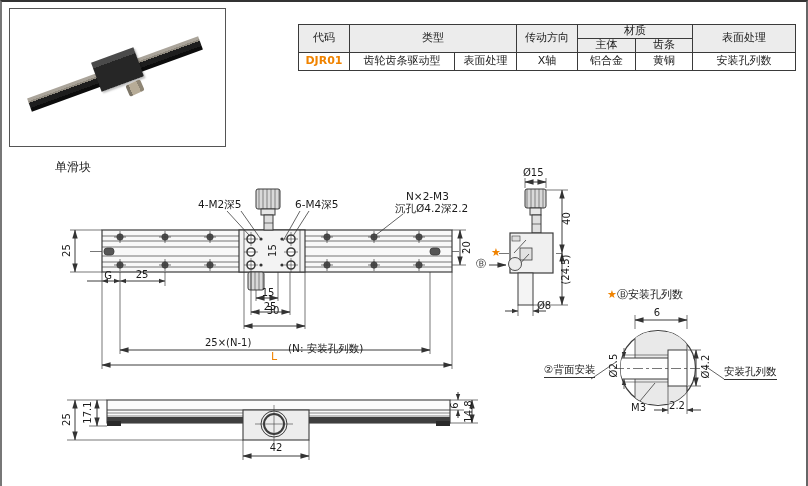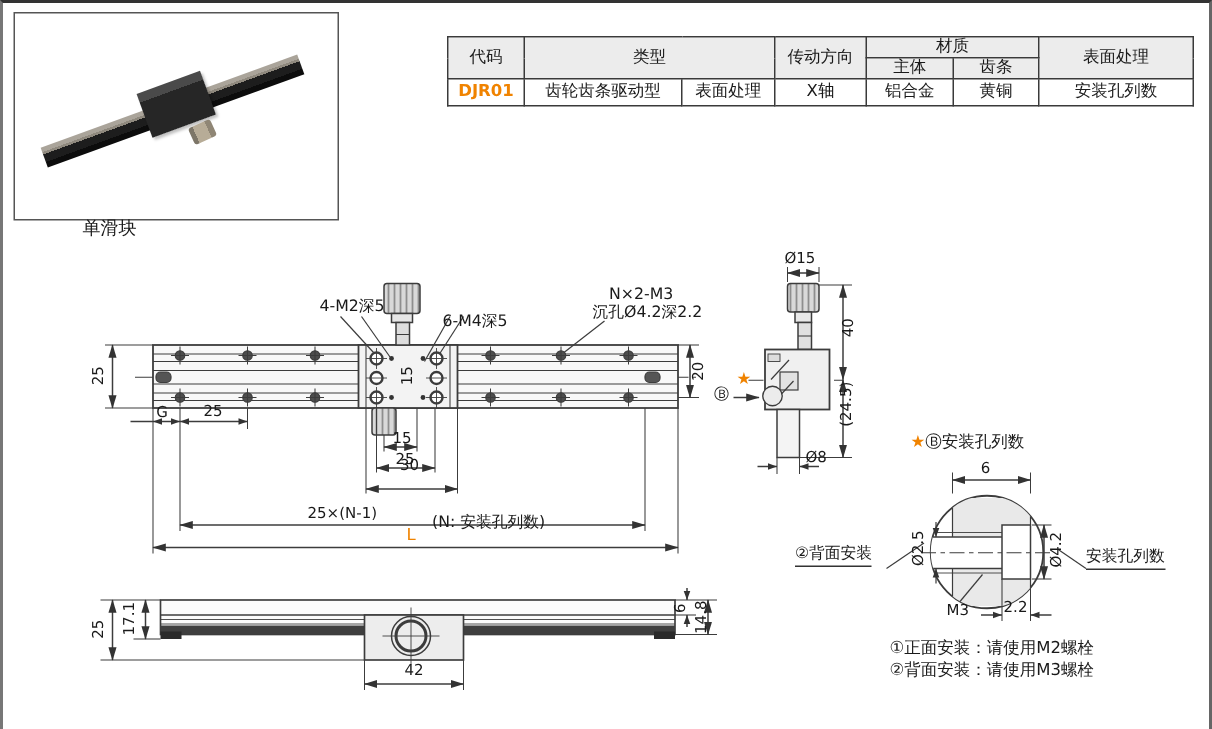--- a/index.html
+++ b/index.html
@@ -341,24 +341,24 @@
       <line x1="685" y1="384" x2="685" y2="412" stroke-width="0.7"></line>
       <line x1="652" y1="408" x2="666" y2="408"></line>
         <line x1="685" y1="408" x2="699" y2="408"></line>
       <path d="M666,408 L660,405.8 L660,410.2 Z M685,408 L691,405.8 L691,410.2 Z" fill="#333" stroke="none"></path>
 
       <line x1="722" y1="377" x2="703" y2="364" stroke-width="0.8"></line>
       <line x1="589" y1="377" x2="614" y2="360" stroke-width="0.8"></line>
     </g>
   </svg>
 
-  <div class="lbl" style="left:53px;top:144px;font-size:12px">单滑块</div>
-
-  <div class="lbl cn" style="left:211px;top:197px">4-M2深5</div>
-  <div class="lbl cn" style="left:293px;top:207px">6-M4深5</div>
+  <div class="lbl" style="left:53px;top:159px;font-size:12px">单滑块</div>
+
+  <div class="lbl cn" style="left:196px;top:197px">4-M2深5</div>
+  <div class="lbl cn" style="left:293px;top:197px">6-M4深5</div>
   <div class="lbl cn" style="left:404px;top:189px">N×2-M3</div>
   <div class="lbl cn" style="left:393px;top:201px">沉孔Ø4.2深2.2</div>
   <div class="lbl rot ctr" style="left:54px;top:243px;width:20px">25</div>
   <div class="lbl ctr" style="left:97px;top:268px;width:18px">G</div>
   <div class="lbl ctr" style="left:128px;top:267px;width:24px">25</div>
   <div class="lbl rot ctr" style="left:260px;top:243px;width:20px">15</div>
   <div class="lbl rot ctr" style="left:454px;top:240px;width:20px">20</div>
   <div class="lbl ctr" style="left:254px;top:285px;width:24px">15</div>
   <div class="lbl ctr" style="left:256px;top:299px;width:24px">25</div>
   <div class="lbl ctr" style="left:259px;top:303px;width:24px">30</div>
@@ -379,17 +379,15 @@
   <div class="lbl rot ctr" style="left:444px;top:398px;width:16px">6</div>
   <div class="lbl rot ctr" style="left:452px;top:404px;width:28px">14.8</div>
 
   <div class="lbl cn" style="left:605px;top:287px;font-size:11px"><span class="orange">★</span><span>Ⓑ安装孔列数</span></div>
   <div class="lbl ctr" style="left:647px;top:305px;width:16px">6</div>
   <div class="lbl rot ctr" style="left:596px;top:358px;width:30px">Ø2.5</div>
   <div class="lbl rot ctr" style="left:688px;top:359px;width:30px">Ø4.2</div>
   <div class="lbl" style="left:629px;top:400px">M3</div>
   <div class="lbl ctr" style="left:663px;top:398px;width:24px">2.2</div>
   <div class="lbl cn under" style="left:722px;top:364px">安装孔列数</div>
-  <div class="lbl cn under" style="left:528px;top:362px">②背面安装</div>
-  <div class="lbl cn" style="left:591px;top:424px;font-size:11px">①正面安装：请使用M2螺栓</div>
-  <div class="lbl cn" style="left:591px;top:439px;font-size:11px">②背面安装：请使用M3螺栓</div>
+  <div class="lbl cn under" style="left:542px;top:362px">②背面安装</div>
 
 </div>
 
 </body></html>

